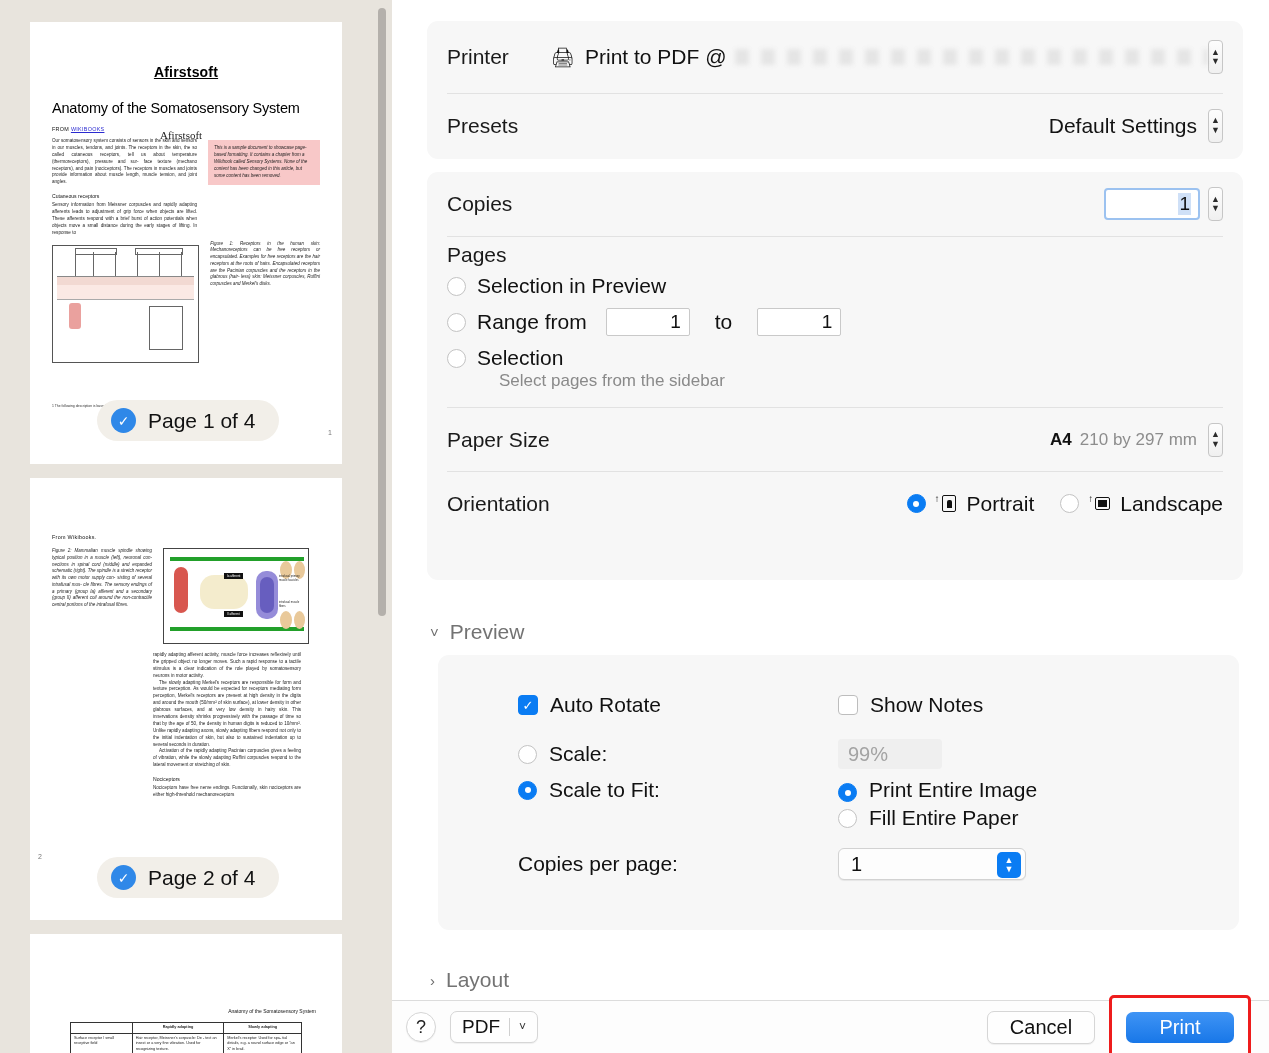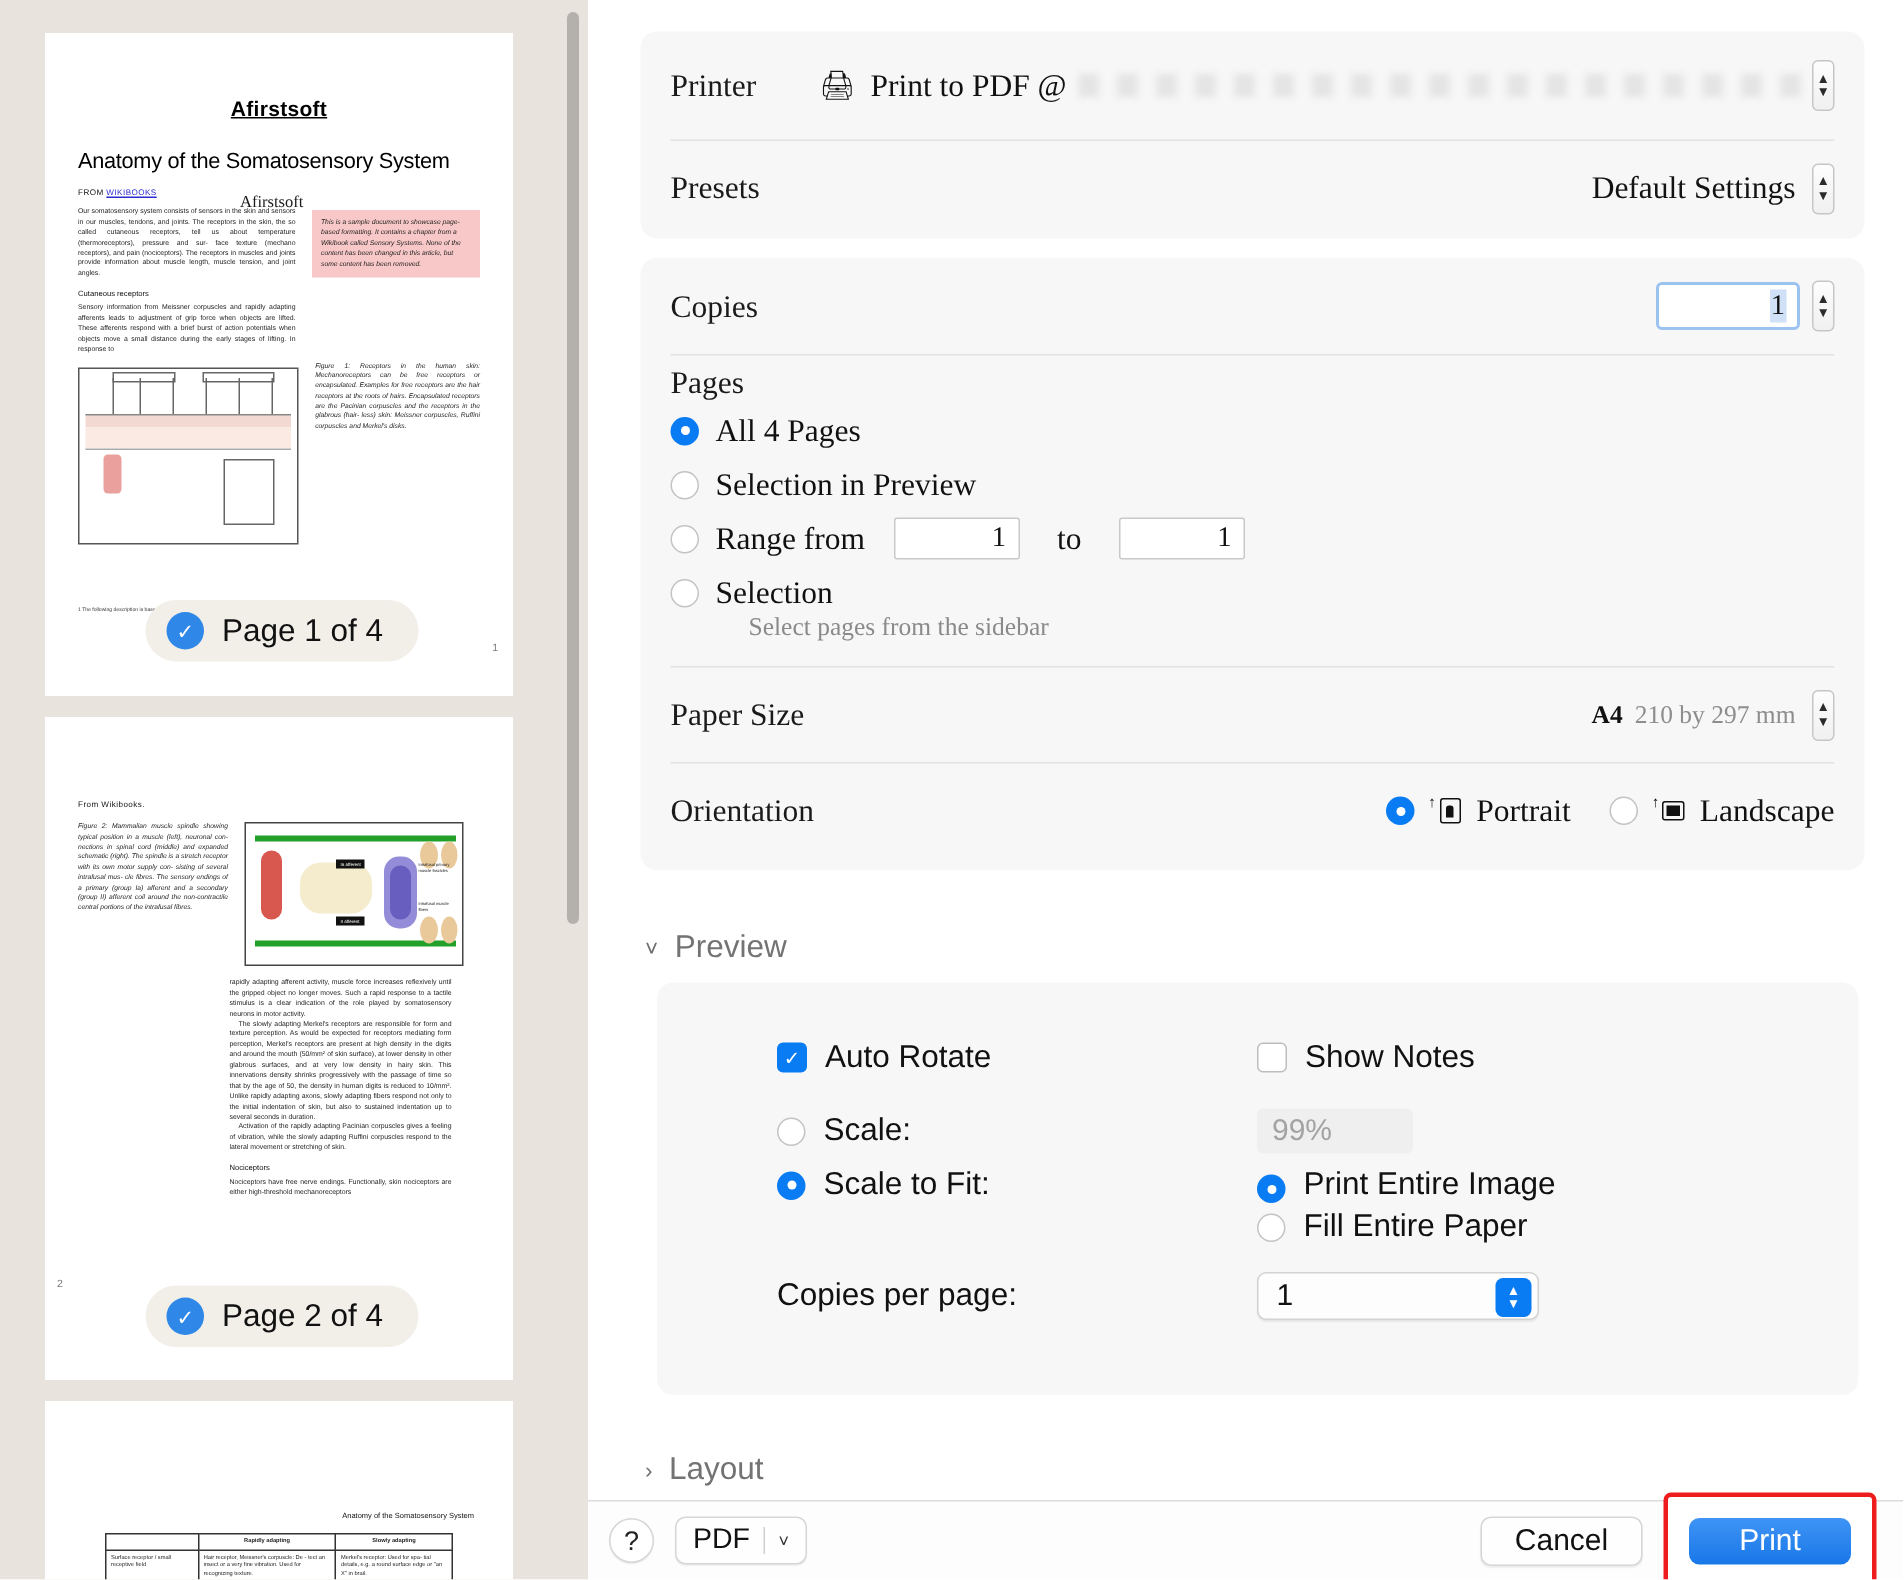--- a/index.html
+++ b/index.html
@@ -108,21 +108,20 @@
   .main {
     position: relative;
     flex: 1 1 auto; height: 1053px;
     background: #ffffff;
     overflow: hidden;
   }
   .card {
     position: absolute; left: 35px; right: 26px;
     background: #f7f7f7;
     border-radius: 11px;
-    font-family: Liberation Serif, serif;
   }
   .card-printer { top: 21px; height: 138px; }
   .card-settings { top: 172px; height: 408px; }
 
   .row { display: flex; align-items: center; height: 63px; padding: 0 20px; }
   .row-label { font-size: 21px; color: #1a1a1a; }
   .hr { height: 1px; background: #e2e2e2; margin: 0 20px; }
 
   .printer-row { height: 72px; }
   .printer-name { display: flex; align-items: center; gap: 10px; margin-left: 42px; font-size: 21px; color: #111; }
@@ -443,24 +442,20 @@
           <span>▲</span>
           <span>▼</span>
         </span>
       </div>
 
       <div class="hr"></div>
 
       <div class="pages-group">
         <div class="pages-title">Pages</div>
 
-        <div class="opt">
-          <span class="radio on"></span>
-          <span class="opt-label">All 4 Pages</span>
-        </div>
 
         <div class="opt">
           <span class="radio"></span>
           <span class="opt-label">Selection in Preview</span>
         </div>
 
         <div class="opt">
           <span class="radio"></span>
           <span class="opt-label">Range from</span>
           <span class="num-input" style="margin-left:8px;">

